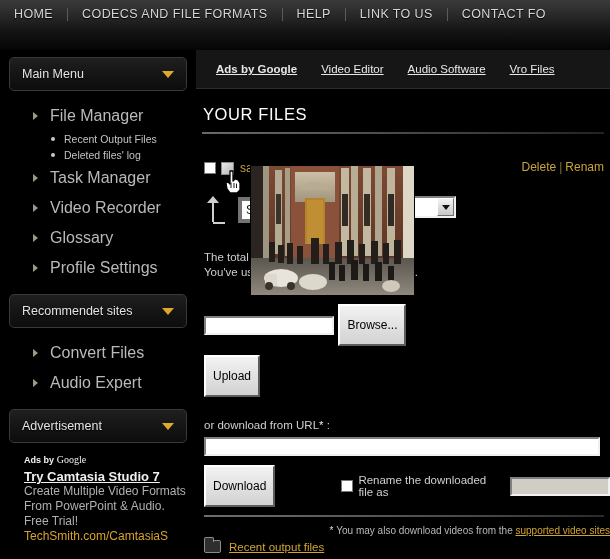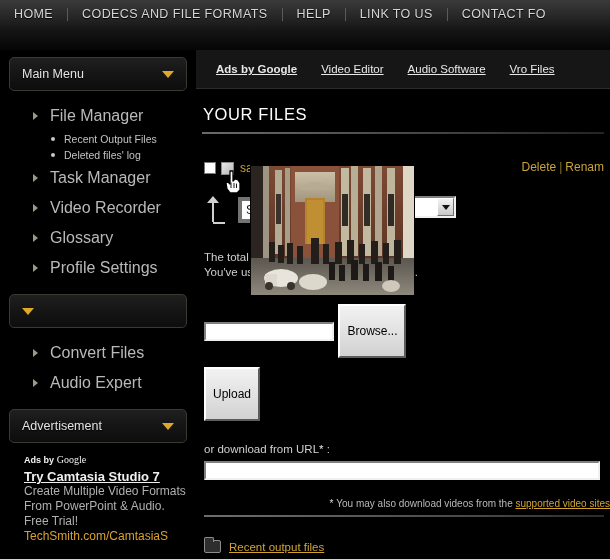--- a/index.html
+++ b/index.html
@@ -263,21 +263,21 @@
     border: 2px solid;
     border-color: #808080 #f0f0f0 #f0f0f0 #808080;
     vertical-align: middle;
   }
   .btn {
     display: inline-block;
     background: linear-gradient(to bottom, #f2f2f2, #d2d2d2);
     border: 2px solid;
     border-color: #fff #5c5c5c #5c5c5c #fff;
     color: #000; font-size: 12px;
-    padding: 18px 7px;
+    padding: 12px 7px;
     vertical-align: middle;
     cursor: pointer;
   }
   #uploadbtn { margin-top: 9px; }
   #urllabel {
     padding-left: 8px; margin-top: 22px;
     color: #cfcfcf; font-size: 11.5px;
   }
   #urllabel .star { color: #e6e6e6; }
   #urlinput {
@@ -413,20 +413,21 @@
         <span class="arrow"></span>
         <span class="mlabel">Glossary</span>
       </li>
       <li class="menu-li">
         <span class="arrow"></span>
         <span class="mlabel">Profile Settings</span>
       </li>
     </ul>
 
     <div class="panel-head">
+      <div class="ptitle">Recommendet sites</div>
       <span class="caret"></span>
     </div>
 
     <ul class="menu-list">
       <li class="menu-li">
         <span class="arrow"></span>
         <span class="mlabel">Convert Files</span>
       </li>
       <li class="menu-li">
         <span class="arrow"></span>
@@ -491,20 +492,28 @@
       <div id="uploadbtn">
         <span class="btn">Upload</span>
       </div>
     </div>
 
     <div id="urllabel">
       <span>or download from URL</span><span class="star">*</span> <span>:</span>
     </div>
     <input id="urlinput" type="text" value="" style="">
 
+    <div id="downloadrow">
+      <span class="btn">Download</span>
+      <span id="renamewrap">
+        <span class="chk"></span>
+        <span class="rlabel">Rename the downloaded file as</span>
+        <input id="renameinput" type="text" value="" style="">
+      </span>
+    </div>
 
     <div id="footnote">
       <span class="fstar">*</span><span>You may also download videos from the</span> <a>supported video sites</a>
     </div>
 
     <div id="botrule"></div>
 
     <div id="recentrow">
       <span class="folder"></span>
       <span class="rlink">Recent output files</span>

